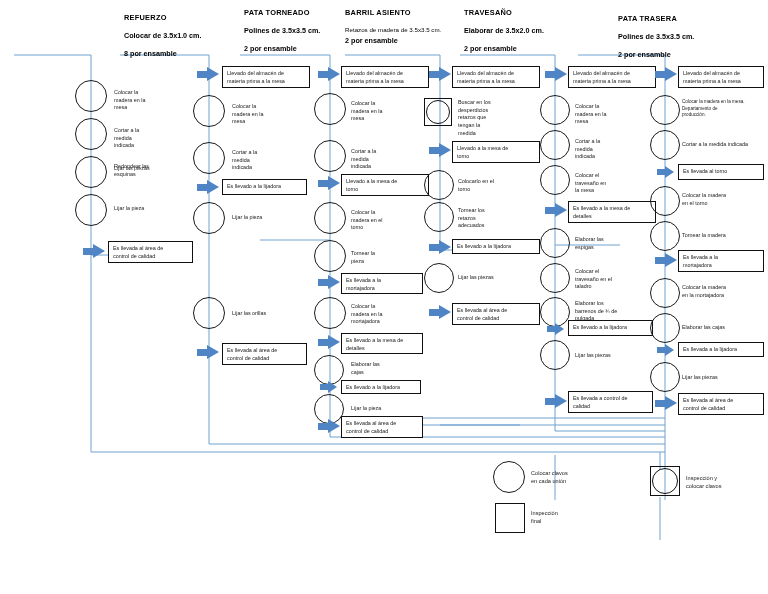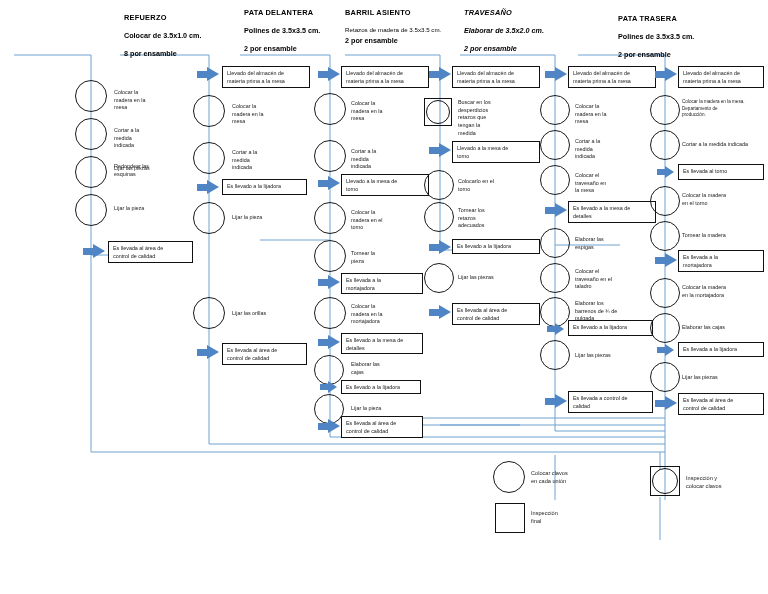--- a/index.html
+++ b/index.html
@@ -142,30 +142,30 @@
       <path d="M555,455 L555,500"></path>
     </g>
   </svg>
 
   <div class="col-head" style="left:124px;top:14px;width:112px;">
     <div class="col-title">REFUERZO</div>
     <div class="col-sub">Colocar de 3.5x1.0 cm.</div>
     <div class="col-qty">8 por ensamble</div>
   </div>
   <div class="col-head" style="left:244px;top:9px;width:112px;">
-    <div class="col-title">PATA DELANTERA</div>
+    <div class="col-title">PATA TORNEADO</div>
     <div class="col-sub">Polines de 3.5x3.5 cm.</div>
     <div class="col-qty">2 por ensamble</div>
   </div>
   <div class="col-head" style="left:345px;top:9px;width:104px;">
     <div class="col-title">BARRIL ASIENTO</div>
     <div class="col-sub" style="font-weight:normal;font-size:6.2px;">Retazos de madera de 3.5x3.5 cm.</div>
     <div class="col-qty" style="margin-top:3px;">2 por ensamble</div>
   </div>
-  <div class="col-head" style="left:464px;top:9px;width:112px;font-style:italic;">
+  <div class="col-head" style="left:464px;top:9px;width:112px;">
     <div class="col-title">TRAVESAÑO</div>
     <div class="col-sub">Elaborar de 3.5x2.0 cm.</div>
     <div class="col-qty">2 por ensamble</div>
   </div>
   <div class="col-head" style="left:582px;top:15px;width:112px;margin-left:36px;">
     <div class="col-title">PATA TRASERA</div>
     <div class="col-sub">Polines de 3.5x3.5 cm.</div>
     <div class="col-qty">2 por ensamble</div>
   </div>
 

